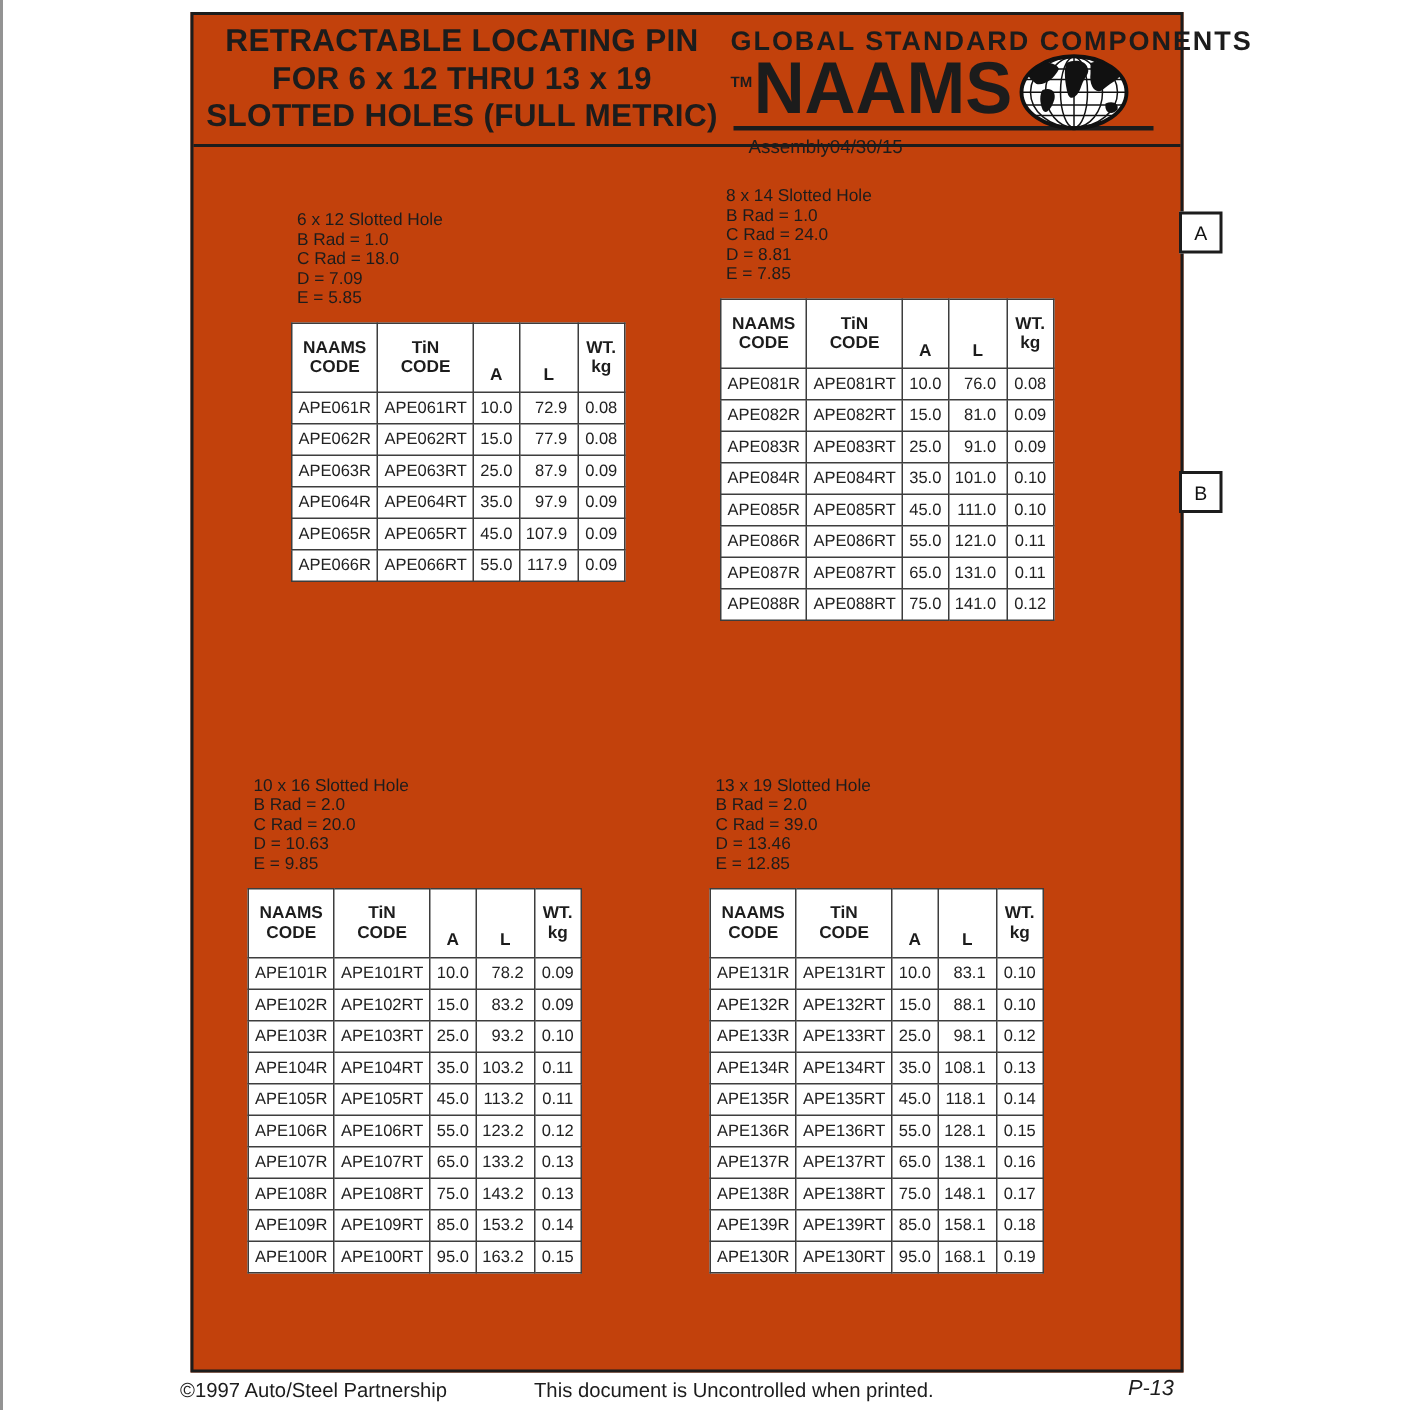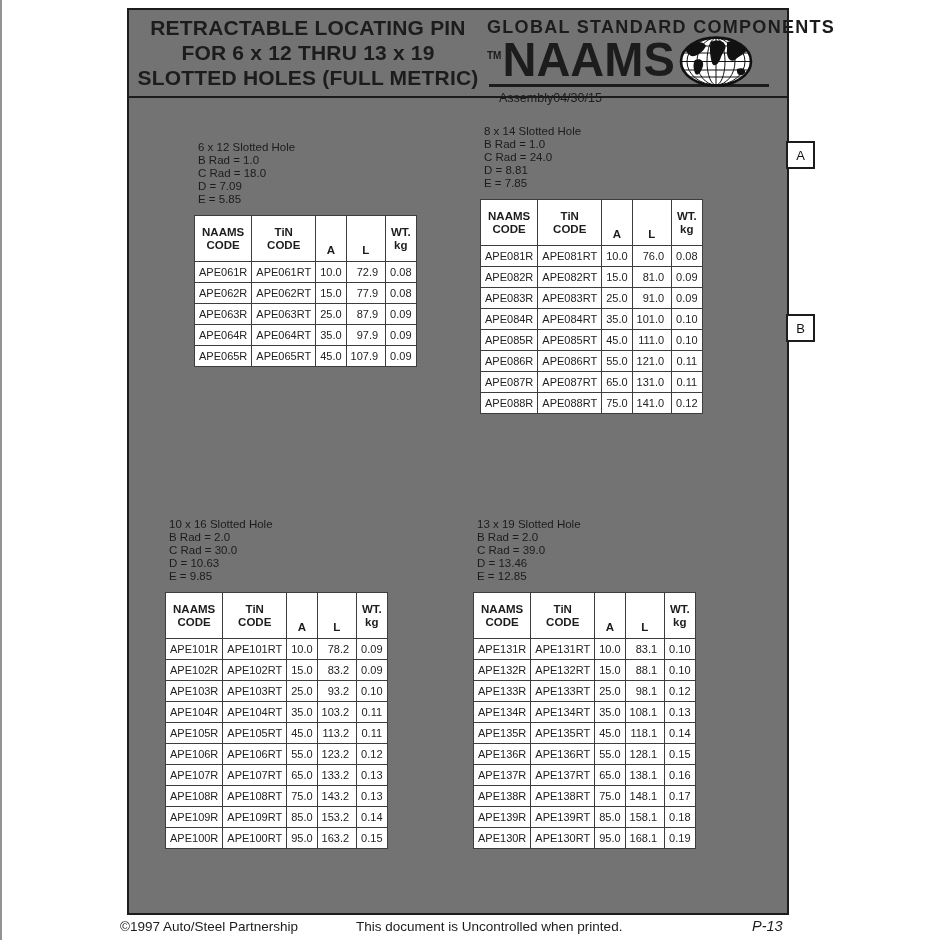--- a/index.html
+++ b/index.html
@@ -2,21 +2,21 @@
 <html><head>
 <meta charset="utf-8">
 <style>
   html,body{margin:0;padding:0;}
   body{
     width:940px;height:940px;position:relative;background:#ffffff;
     font-family:"Liberation Sans", sans-serif;color:#1c1c1c;overflow:hidden;
   }
   .scan-edge{position:absolute;left:0;top:0;width:2px;height:940px;background:#3a3a3a;opacity:.55;}
   
-  .sheet{position:absolute;left:127px;top:8px;width:658px;height:903px;border:2.5px solid #1c1c1c;background:#737373;}
+  .sheet{position:absolute;left:127px;top:8px;width:658px;height:903px;border:2.5px solid #1c1c1c;background:#c2410c;}
   
   .header{position:absolute;left:0;top:0;right:0;height:86px;border-bottom:2.5px solid #1c1c1c;}
   .title{position:absolute;left:2px;top:5px;width:354px;text-align:center;
          font-weight:bold;font-size:21px;line-height:25px;letter-spacing:.2px;}
   .brand{position:absolute;left:358px;top:0;width:296px;height:86px;}
   .tagline{margin-top:7px;font-weight:bold;font-size:18px;letter-spacing:1.3px;white-space:nowrap;}
   .brandrow{display:flex;align-items:center;height:44px;margin-top:-1px;}
   .tm{font-size:10px;font-weight:bold;margin:0 1px 7px 0;letter-spacing:0;}
   .naams{font-size:47px;font-weight:bold;line-height:40px;letter-spacing:0px;
          font-family:"Liberation Sans", sans-serif;transform:scaleY(1.04);}
@@ -160,20 +160,27 @@
             <td class="col3">97.9</td>
             <td class="col4">0.09</td>
           </tr>
           <tr>
             <td class="col0">APE065R</td>
             <td class="col1">APE065RT</td>
             <td class="col2">45.0</td>
             <td class="col3">107.9</td>
             <td class="col4">0.09</td>
           </tr>
+          <tr>
+            <td class="col0">APE066R</td>
+            <td class="col1">APE066RT</td>
+            <td class="col2">55.0</td>
+            <td class="col3">117.9</td>
+            <td class="col4">0.09</td>
+          </tr>
         </tbody>
       </table>
   </div>
 
   <div class="section s2">
     <div class="specs">
       <div class="sec-title">8 x 14 Slotted Hole</div>
       <div>
           <div>B Rad = 1.0</div>
           <div>C Rad = 24.0</div>
@@ -260,21 +267,21 @@
           </tr>
         </tbody>
       </table>
   </div>
 
   <div class="section s3">
     <div class="specs">
       <div class="sec-title">10 x 16 Slotted Hole</div>
       <div>
           <div>B Rad = 2.0</div>
-          <div>C Rad = 30.0</div>
+          <div>C Rad = 20.0</div>
           <div>D = 10.63</div>
           <div>E = 9.85</div>
         </div>
     </div>
     <table class="sec-table">
         <colgroup>
           <col style="width: 68px;">
           <col style="width: 72px;">
           <col style="width: 42px;">
           <col style="width: 42px;">

